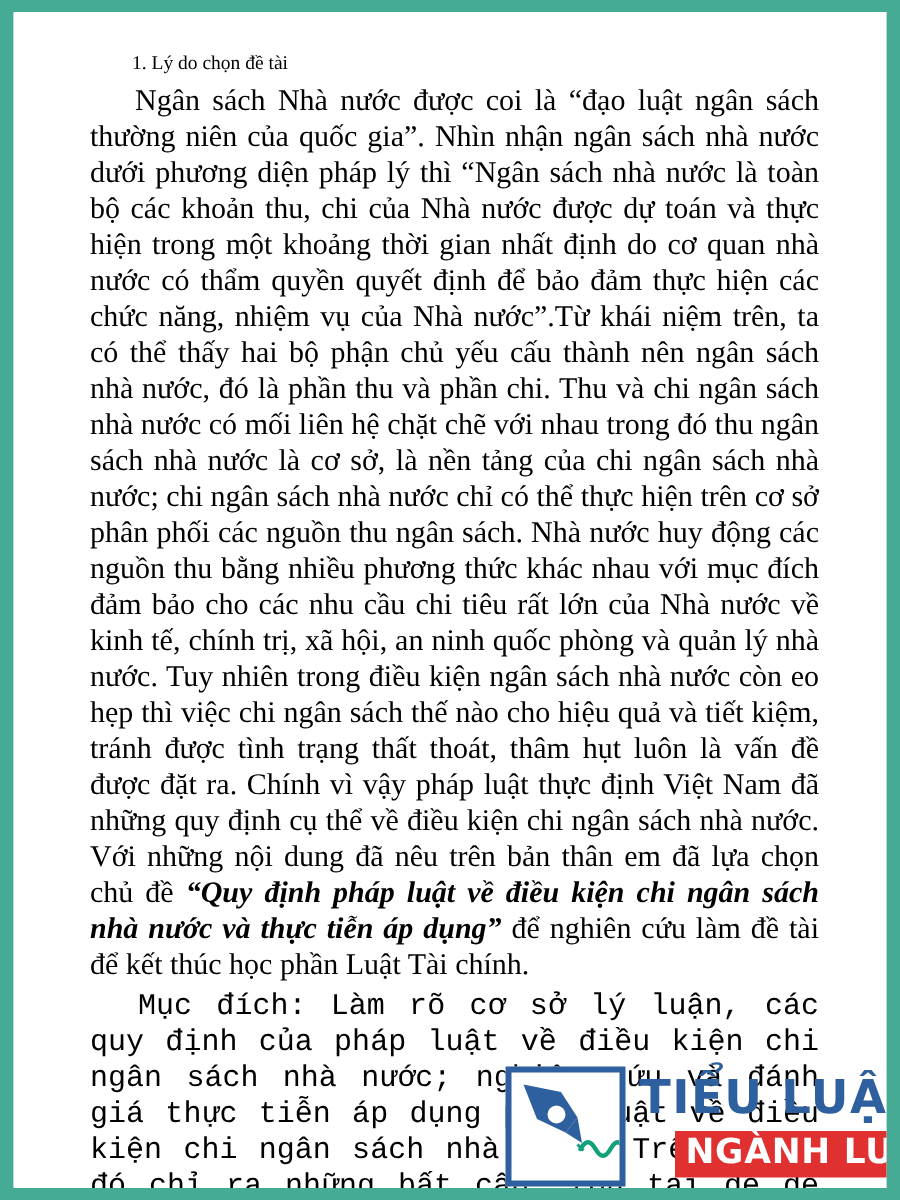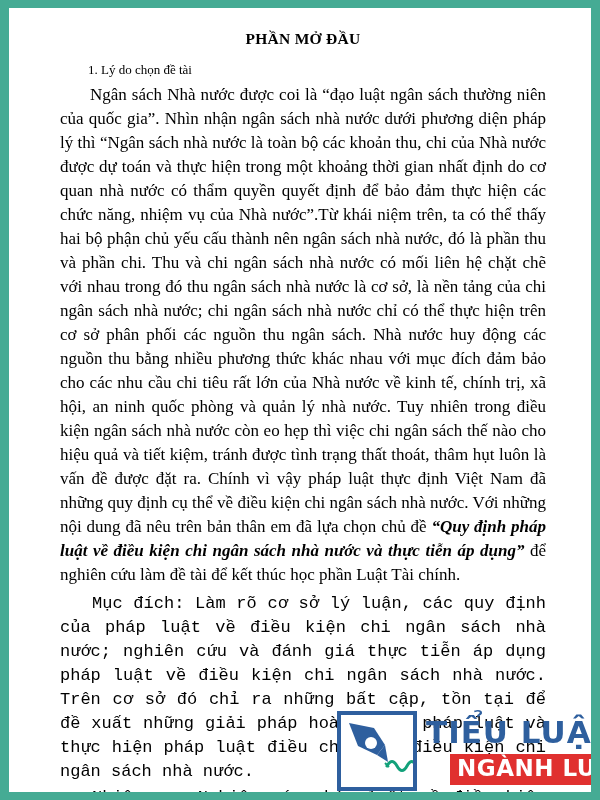--- a/index.html
+++ b/index.html
@@ -41,21 +41,21 @@
     line-height: 1.2;
   }
   .section-heading {
     font-weight: normal;
     font-size: 13px;
     margin: 0 0 1px 0;
     text-indent: 28px;
     line-height: 24px;
   }
   .para {
-    font-size: 17px;
+    font-size: 20px;
     line-height: 24px;
     text-align: justify;
     text-justify: inter-word;
     margin: 0;
     text-indent: 30px;
     hyphens: none;
   }
   .para.tight {
     text-indent: 32px;
     font-family: Liberation Mono, monospace;
@@ -115,21 +115,20 @@
     margin-left: 24px;
     white-space: nowrap;
   }
 </style>
 </head>
 <body>
 
 <div class="page">
   <div class="sheet">
 
-    <h1 class="doc-title">PHẦN MỞ ĐẦU</h1>
 
     <div class="section-heading">1. Lý do chọn đề tài</div>
 
     <p class="para"><span>Ngân sách Nhà nước được coi là “đạo luật ngân sách thường niên của quốc gia”. Nhìn nhận ngân sách nhà nước dưới phương diện pháp lý thì “Ngân sách nhà nước là toàn bộ các khoản thu, chi của Nhà nước  được dự toán và thực hiện trong một khoảng thời gian nhất định do cơ quan nhà nước có thẩm quyền quyết định để bảo đảm thực hiện các chức năng, nhiệm vụ của Nhà nước”.Từ khái niệm trên, ta có thể thấy hai bộ phận chủ yếu cấu thành nên ngân sách nhà nước, đó là phần thu và phần chi. Thu và chi ngân sách nhà nước có mối liên hệ chặt chẽ  với nhau trong đó thu ngân sách nhà nước là cơ sở, là nền tảng của chi ngân sách nhà nước; chi ngân  sách nhà nước chỉ có thể thực hiện trên cơ sở phân phối các nguồn thu ngân sách. Nhà nước huy động các nguồn thu bằng nhiều phương thức khác nhau với mục đích đảm bảo cho các nhu cầu chi tiêu rất lớn của Nhà nước về kinh tế, chính trị, xã hội, an ninh quốc phòng và quản lý nhà nước. Tuy nhiên trong điều kiện ngân sách nhà nước còn eo hẹp thì việc chi ngân sách thế nào cho hiệu quả và tiết kiệm, tránh được tình trạng thất thoát, thâm hụt luôn là vấn đề được đặt ra. Chính vì vậy pháp luật thực định Việt Nam đã những quy định cụ thể về điều kiện chi ngân sách nhà nước. Với những nội dung đã nêu trên bản thân em đã lựa chọn chủ đề </span><span class="quote">“Quy định pháp luật về điều kiện chi ngân sách nhà nước và thực tiễn áp dụng”</span><span> để nghiên cứu  làm đề tài để kết thúc học phần Luật Tài chính.</span></p>
 
     <div class="gap-md"></div>
 
 
     <p class="para tight">Mục đích: Làm rõ cơ sở lý luận, các quy định của pháp luật về điều kiện chi ngân sách nhà nước; nghiên cứu và đánh giá thực tiễn áp dụng pháp luật về điều kiện chi ngân sách nhà nước. Trên cơ sở đó chỉ ra những bất cập, tồn tại để đề xuất những giải pháp hoàn thiện pháp luật và thực hiện pháp luật điều chỉnh về điều kiện chi ngân sách nhà nước.</p>
 

